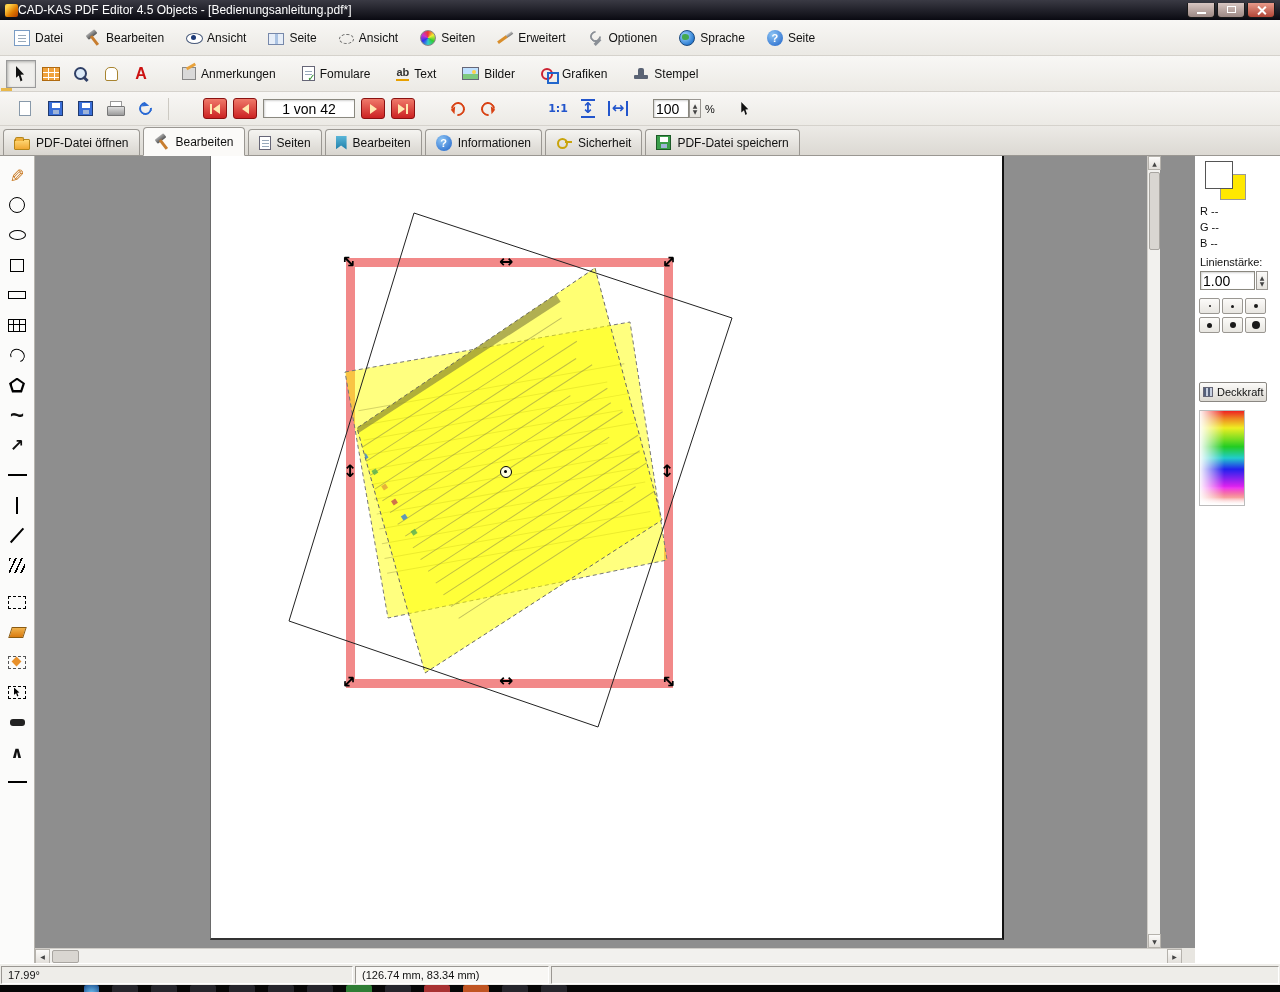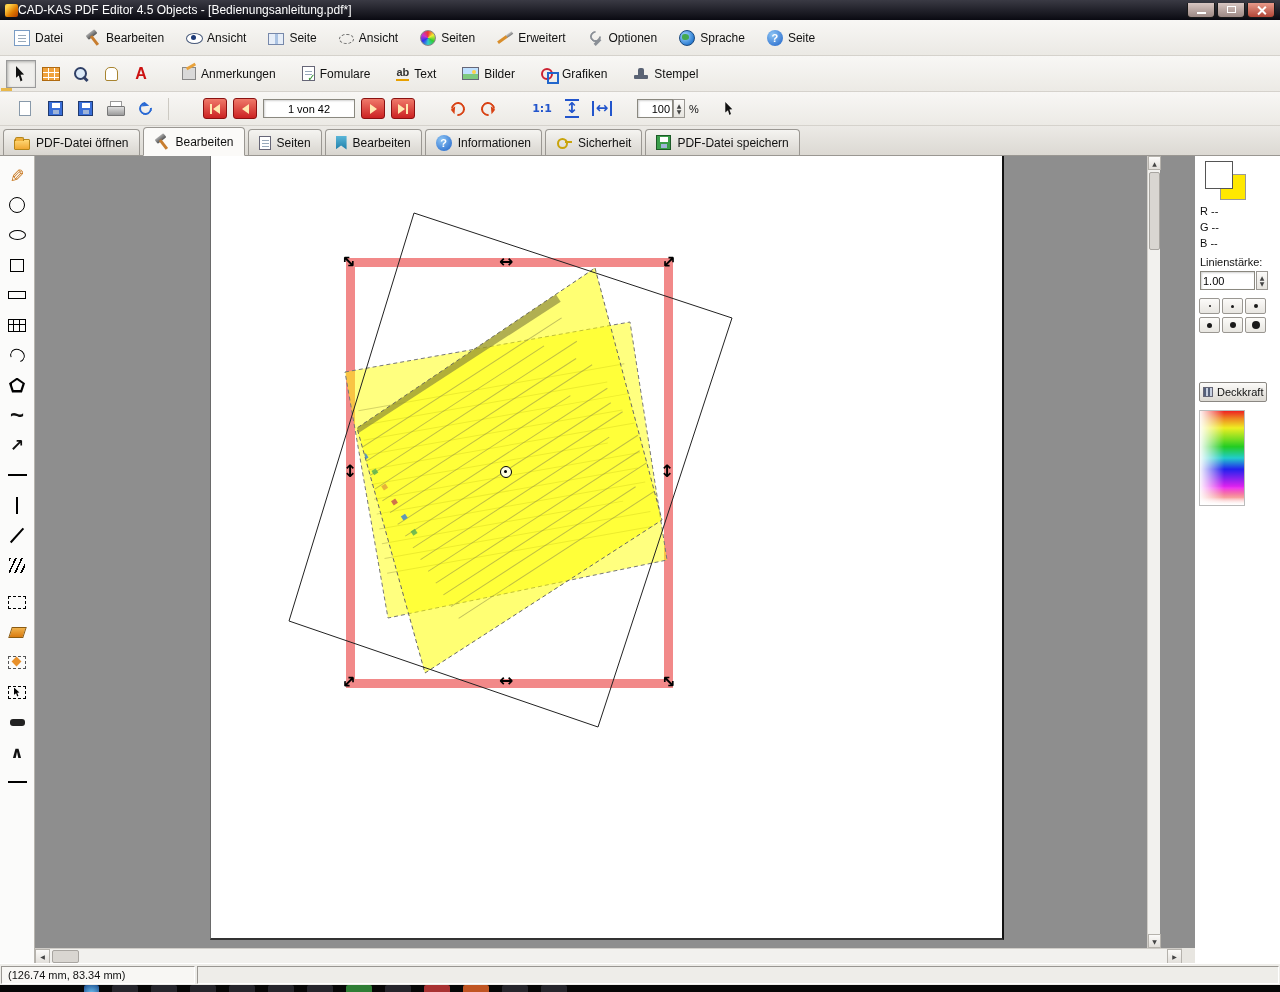--- a/index.html
+++ b/index.html
@@ -86,24 +86,24 @@
 .ic-print::after{content:"";position:absolute;left:0;top:5px;width:16px;height:8px;background:linear-gradient(#dedede,#9a9a9a);border:1px solid #777;border-radius:1px}
 .ic-undo{width:13px;height:13px;border:2.5px solid #2a6ad4;border-radius:50%;border-top-color:transparent;transform:rotate(40deg)}
 .ic-undo::after{content:"";position:absolute;left:-4px;top:-4px;border:4px solid transparent;border-right-color:#2a6ad4;transform:rotate(45deg)}
 .vsep{width:1px;height:22px;background:#ccc9c2;margin:0 8px;flex:none}
 .navbtn{width:24px;height:21px;border-radius:3px;border:1px solid #8a1111;background:linear-gradient(#ef7a6a,#c22)
   ;display:flex;align-items:center;justify-content:center;gap:1px;flex:none}
 .ntri-l{width:0;height:0;border-top:5px solid transparent;border-bottom:5px solid transparent;border-right:7px solid #ffe9b0}
 .ntri-r{width:0;height:0;border-top:5px solid transparent;border-bottom:5px solid transparent;border-left:7px solid #ffe9b0}
 .nbar{width:2px;height:10px;background:#ffe9b0}
 .field{background:#fff;border:1px solid #8a887f;box-shadow:inset 1px 1px 2px rgba(0,0,0,.18);
-  font-size:11px;height:19px;font-family:"Liberation Sans",sans-serif}
+  font-size:14px;height:19px;font-family:"Liberation Sans",sans-serif}
 input.field{padding:0 2px}
 #pagefield{width:92px;text-align:center;margin:0 6px}
-#zoomfield{width:36px;text-align:right}
+#zoomfield{width:36px;text-align:left}
 .spin{width:12px;height:19px;border:1px solid #9a9792;background:linear-gradient(#fbfaf8,#e6e4df);
   display:flex;flex-direction:column;align-items:center;justify-content:center;line-height:6px;flex:none}
 .spin i{font-style:normal;font-size:6px;color:#444;font-family:"DejaVu Sans",sans-serif}
 .ic-rotl{width:14px;height:14px;border:2.5px solid #d84315;border-radius:50%;border-left-color:transparent;transform:rotate(-40deg)}
 .ic-rotl::after{content:"";position:absolute;left:-5px;top:-3px;border:4.5px solid transparent;border-bottom-color:#d84315;transform:rotate(-45deg)}
 .ic-rotr{width:14px;height:14px;border:2.5px solid #d84315;border-radius:50%;border-right-color:transparent;transform:rotate(40deg)}
 .ic-rotr::after{content:"";position:absolute;right:-5px;top:-3px;border:4.5px solid transparent;border-bottom-color:#d84315;transform:rotate(45deg)}
 .blueglyph{color:#2255cc;font-weight:bold;font-family:"DejaVu Sans",sans-serif}
 .ic-one{font-size:11px}
 .ic-fitv::before{content:"\2195";font-size:15px}
@@ -349,21 +349,21 @@
   <span class="navbtn" style="margin-left:6px">
       <span class="ntri-r"></span>
       <span class="nbar"></span>
     </span>
   <span class="tbtn" style="margin-left:28px">
       <span class="ic-rotl"></span>
     </span>
   <span class="tbtn">
       <span class="ic-rotr"></span>
     </span>
-  <span class="tbtn" style="margin-left:24px">
+  <span class="tbtn" style="margin-left:40px">
       <span class="blueglyph ic-one">1:1</span>
     </span>
   <span class="tbtn">
       <span class="blueglyph ic-fitv"></span>
     </span>
   <span class="tbtn">
       <span class="blueglyph ic-fith"></span>
     </span>
   <input id="zoomfield" class="field" style="margin-left: 20px;" value="100">
   <span class="spin">
@@ -600,20 +600,21 @@
       </span>
     <span id="deckbtn">
         <span class="ic-opacity"></span>
         <span>Deckkraft</span>
       </span>
     <span id="rainbow"></span>
   </div>
 </div>
 
 <div id="statusbar">
+  <span class="scell" id="scell1">17.99°</span>
   <span class="scell" id="scell2">(126.74 mm, 83.34 mm)</span>
   <span class="scell" id="scell3"></span>
 </div>
 
 <div id="taskbar">
   <span class="tb-ic orb"></span>
   <span class="tb-ic"></span>
   <span class="tb-ic"></span>
   <span class="tb-ic"></span>
   <span class="tb-ic"></span>

